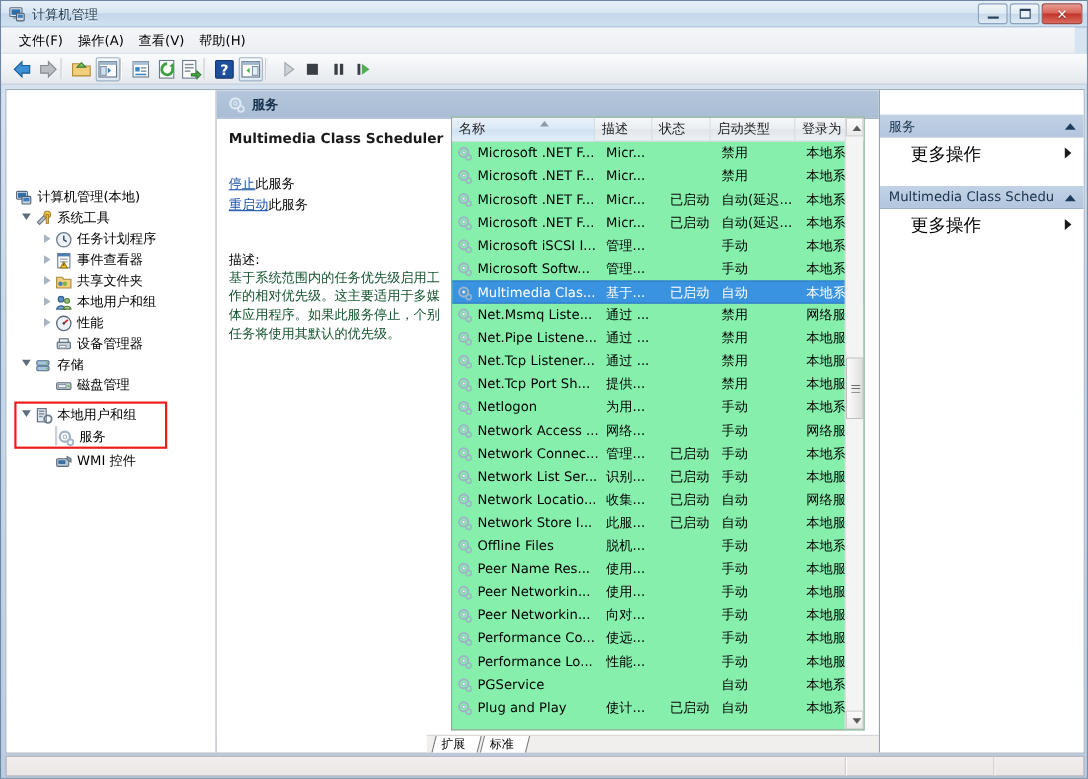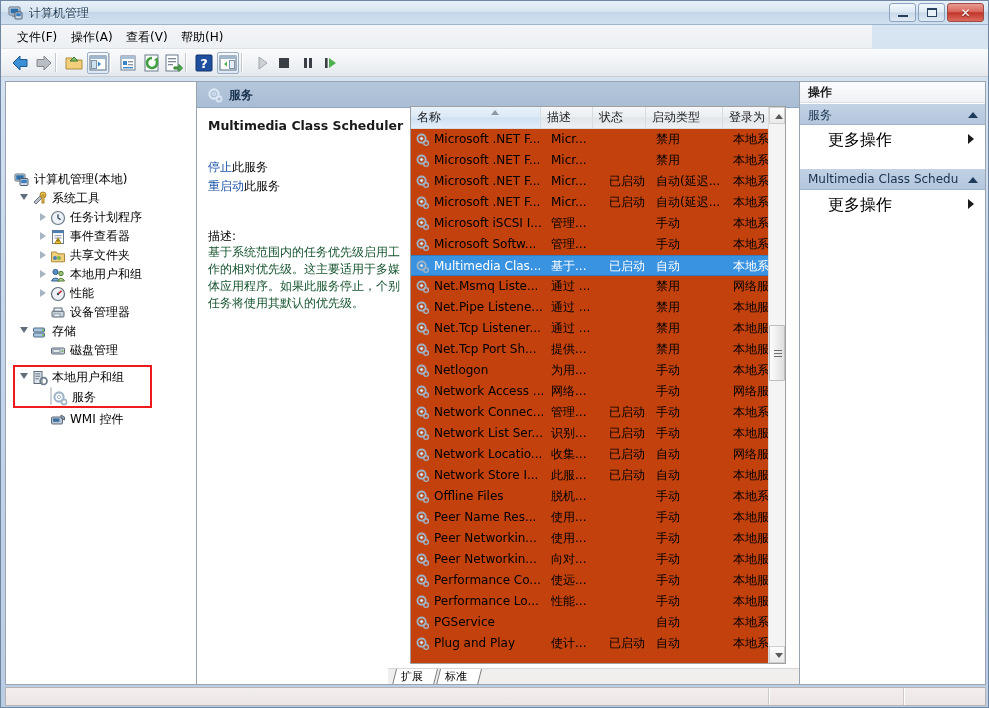--- a/index.html
+++ b/index.html
@@ -53,21 +53,21 @@
     font-size:11px;color:#27415c;
   }
   #btn-close .glyph{color:#ffffff;font-weight:bold;font-size:12px;
     text-shadow:0 1px 1px rgba(0,0,0,.5);}
   .minglyph{display:block;width:10px;height:2px;background:#27415c;margin-top:6px;}
   .maxglyph{display:block;width:10px;height:9px;border:1px solid #27415c;
     border-top-width:2px;box-sizing:border-box;background:#e9f1f8;}
 
   
   #menubar{
-    position:absolute;left:0;top:24px;width:871px;height:24px;
+    position:absolute;left:0;top:24px;width:976px;height:24px;
     background:linear-gradient(to bottom,#f4f6f8 0%,#eceff3 100%);
     border-bottom:1px solid #dfe3e8;
     box-sizing:border-box;
   }
   .menuitem{
     position:absolute;top:3px;height:18px;line-height:18px;
     padding:0 8px;font-size:12px;color:#000;cursor:default;white-space:nowrap;
   }
 
   
@@ -142,29 +142,29 @@
   #midheader .htext{position:absolute;left:32px;top:5px;font-size:12px;
     color:#17314c;font-weight:bold;}
 
   #detailpanel{
     position:absolute;left:0;top:26px;width:213px;height:560px;
     background:#ffffff;overflow:hidden;
   }
   #svcTitle{position:absolute;left:11px;top:10px;width:200px;
     font-size:12.5px;font-weight:bold;color:#1a1a1a;}
   .svclink{position:absolute;left:11px;font-size:12px;color:#000;white-space:nowrap;}
-  .svclink a{color:#1a54a8;cursor:pointer;}
+  .svclink a{color:#1a54a8;text-decoration:underline;cursor:pointer;}
   #descLabel{position:absolute;left:11px;top:120px;font-size:12px;color:#000;}
   #descBody{position:absolute;left:11px;top:136px;width:192px;
     font-size:12px;line-height:17px;color:#14532d;text-align:justify;}
 
   
   #listview{
     position:absolute;left:213px;top:24px;width:376px;height:558px;
-    border:1px solid #a0a0a0;background:#c2410c;box-sizing:border-box;
+    border:1px solid #a0a0a0;background:#86efac;box-sizing:border-box;
     overflow:hidden;
   }
   #listhdr{
     position:absolute;left:0;top:0;width:374px;height:22px;
     background:linear-gradient(to bottom,#f6f8fa 0%,#eaeef2 48%,#e1e6eb 52%,#edf1f5 100%);
     border-bottom:1px solid #d6dbe0;
     box-sizing:border-box;
   }
   .hcell{
     position:absolute;top:0;height:21px;line-height:21px;
@@ -936,21 +936,20 @@
         </div>
       </div>
 
       <div id="tabstrip">
         <div class="tab" style="left:6px;width:42px"><span>扩展</span></div>
         <div class="tab" style="left:50px;width:42px"><span>标准</span></div>
       </div>
     </div>
 
     <div id="actpane">
-      <div id="actHeader">操作</div>
 
       <div class="actgroup" style="top:21px">
         <span class="gl">服务</span>
         <i class="chev"></i>
       </div>
       <div class="actitem" style="top:44px">
         <span class="al">更多操作</span>
         <i class="arrow"></i>
       </div>
 

